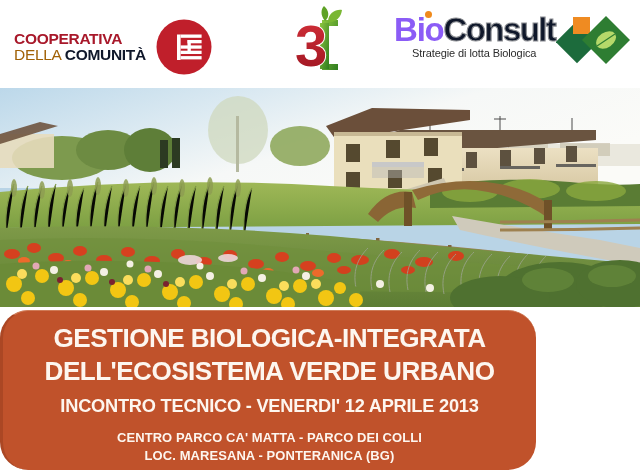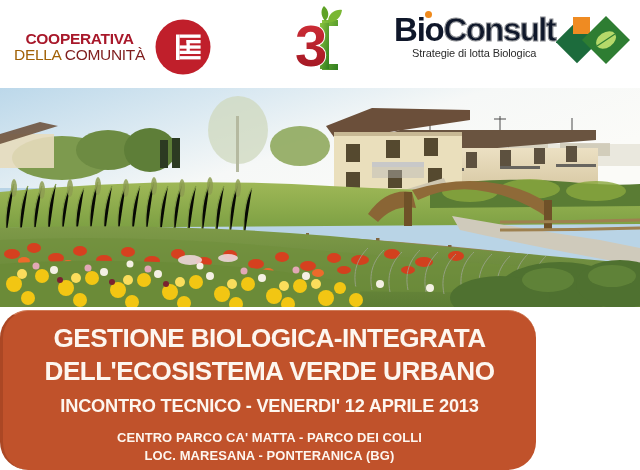--- a/index.html
+++ b/index.html
@@ -31,21 +31,20 @@
     background: #ffffff;
   }
 
   
   .logo-coop {
     position: absolute;
     left: 14px;
     top: 18px;
     display: flex;
     align-items: center;
-    text-align: center;
   }
   .coop-words {
     display: flex;
     flex-direction: column;
     line-height: 1.02;
     letter-spacing: -0.2px;
   }
   .coop-line1 {
     font-size: 15.5px;
     font-weight: bold;
@@ -55,22 +54,22 @@
   .coop-line2 {
     font-size: 15.5px;
     letter-spacing: -0.3px;
     white-space: nowrap;
   }
   .coop-della {
     color: #a16207;
     font-weight: normal;
   }
   .coop-comunita {
-    color: #7f1d1d;
-    font-weight: normal;
+    color: #0f172a;
+    font-weight: bold;
   }
   .coop-mark {
     position: relative;
     width: 58px;
     height: 58px;
     margin-left: 9px;
   }
 
   
   .logo-form3 {
@@ -109,21 +108,21 @@
     align-items: flex-start;
   }
   .bio-main {
     font-size: 33px;
     font-weight: bold;
     line-height: 1;
     letter-spacing: -1.2px;
     position: relative;
     white-space: nowrap;
   }
-  .bio-b { color: #0f172a; }
+  .bio-b { color: #8b5cf6; }
   .bio-consult {
     color: #0f172a;
     -webkit-text-stroke: 1.1px #8e9094;
     font-weight: bold;
     letter-spacing: -1.6px;
   }
   .bio-dot {
     position: absolute;
     left: 31px;
     top: -2px;

